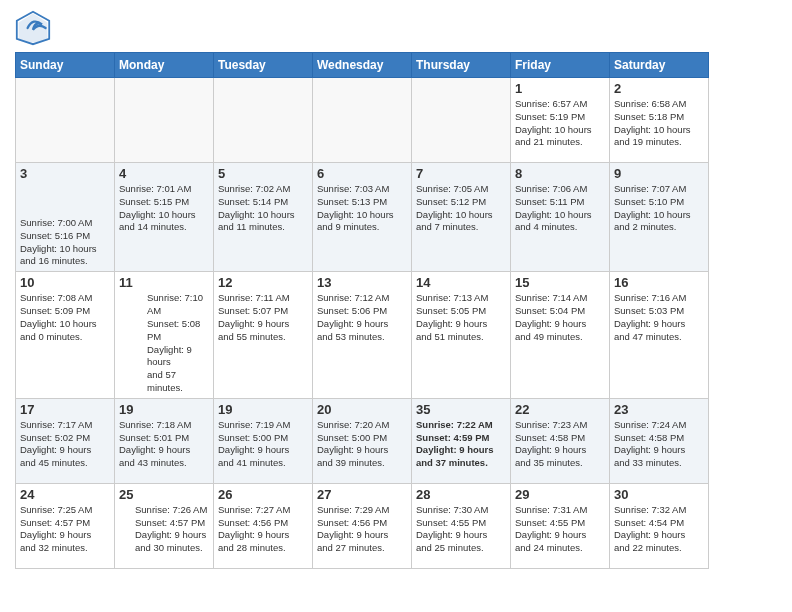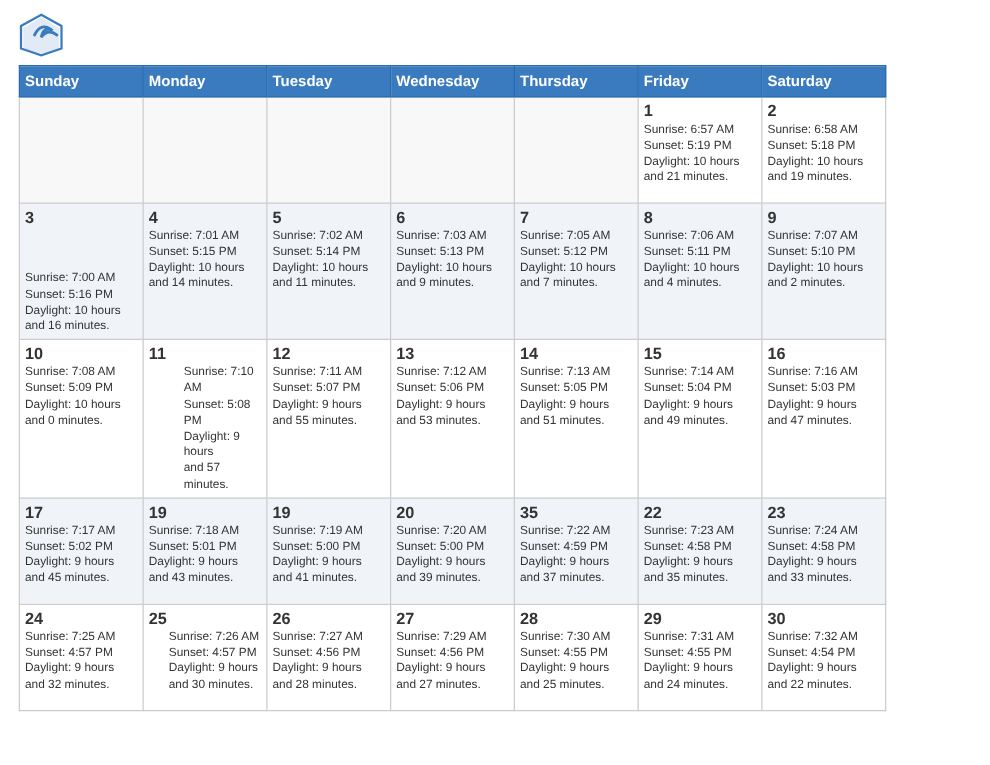--- a/index.html
+++ b/index.html
@@ -273,21 +273,21 @@
           </td>
           <td>
             <span class="day-number">20</span>
             <div class="day-info" style="white-space: pre-line;">Sunrise: 7:20 AM
 Sunset: 5:00 PM
 Daylight: 9 hours
 and 39 minutes.</div>
           </td>
           <td>
             <span class="day-number">35</span>
-            <div class="day-info" style="white-space: pre-line;">Sunrise: 7:22 AM
+            <div class="day-info" style="white-space: pre-line; font-weight: bold;">Sunrise: 7:22 AM
 Sunset: 4:59 PM
 Daylight: 9 hours
 and 37 minutes.</div>
           </td>
           <td>
             <span class="day-number">22</span>
             <div class="day-info" style="white-space: pre-line;">Sunrise: 7:23 AM
 Sunset: 4:58 PM
 Daylight: 9 hours
 and 35 minutes.</div>

